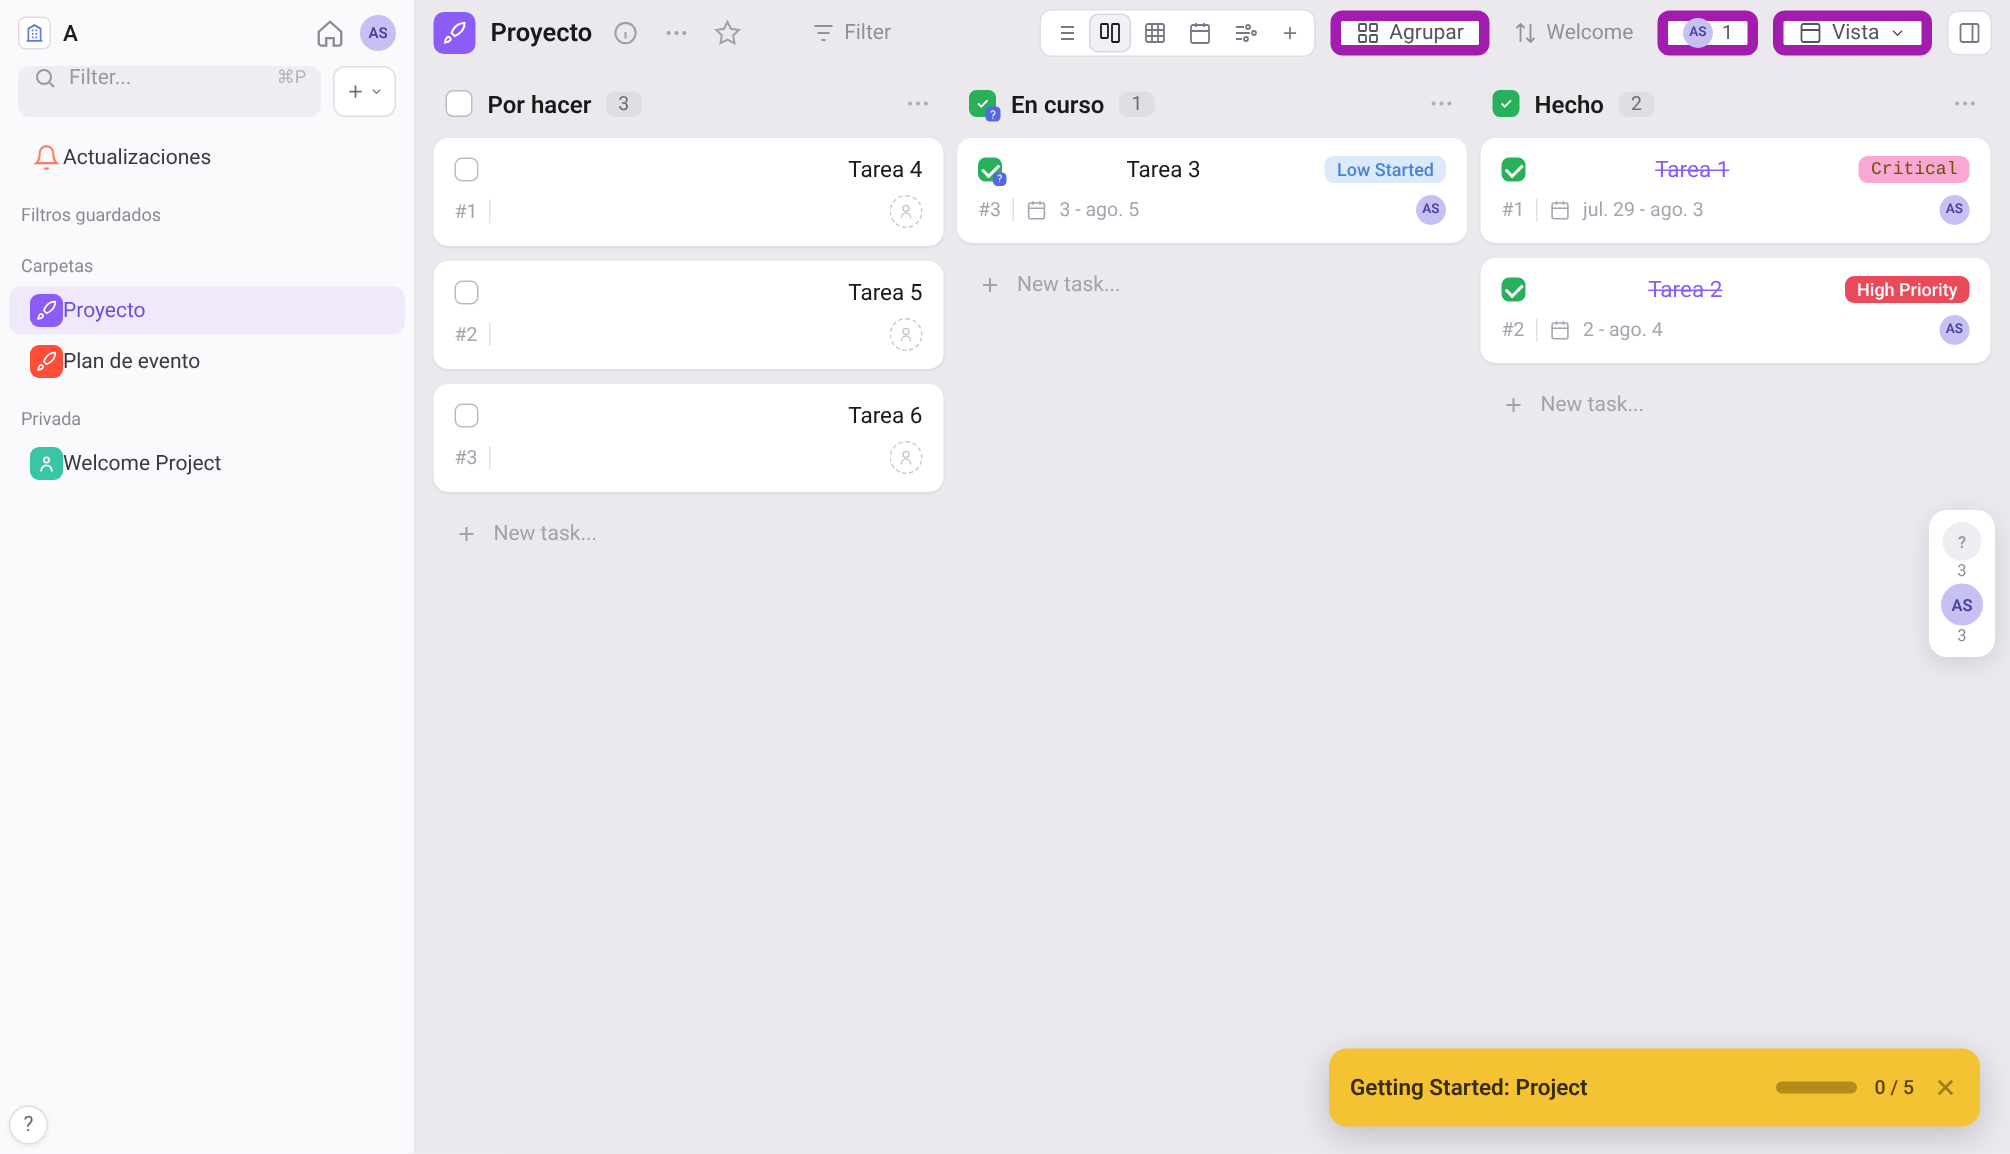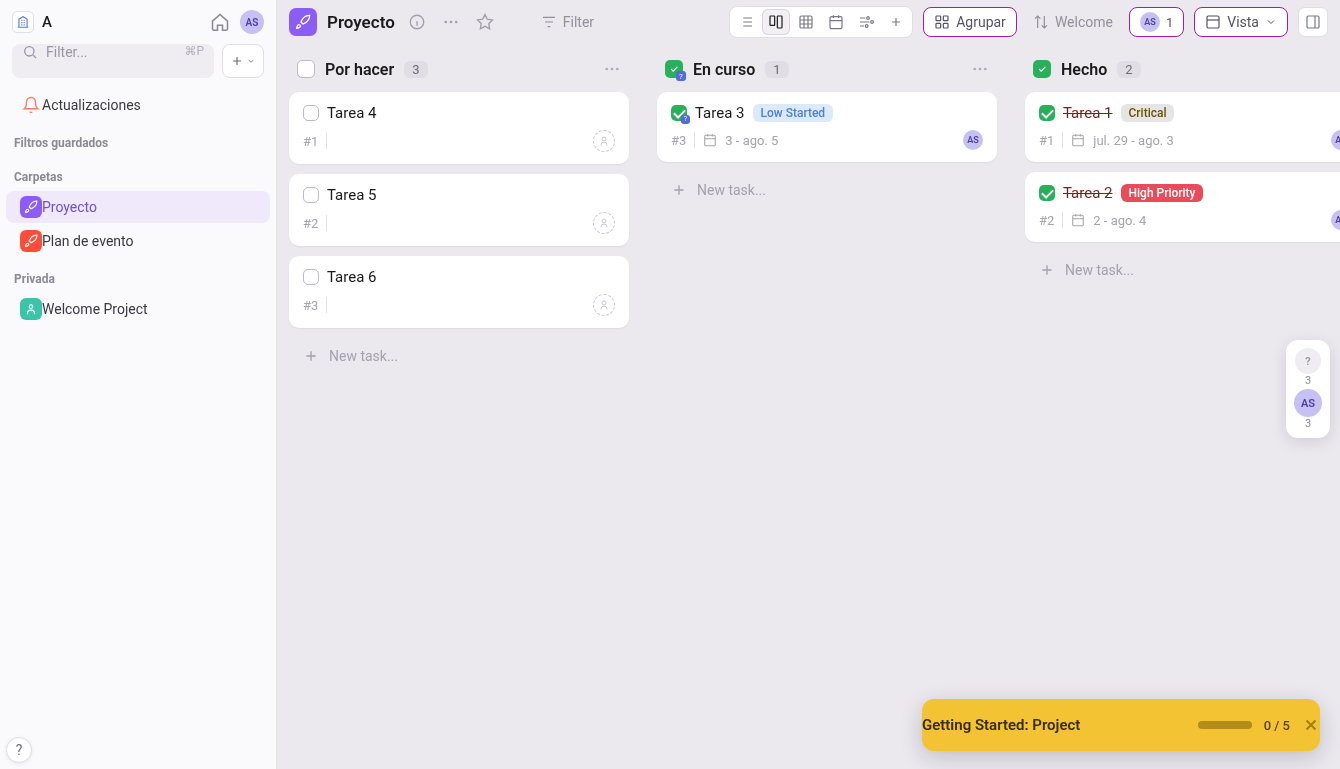--- a/index.html
+++ b/index.html
@@ -105,21 +105,21 @@
   .side-item .icon-sq {
     width: 22px; height: 22px;
     border-radius: 6px;
     display: flex; align-items: center; justify-content: center;
     flex-shrink: 0;
   }
   .side-item.bell .icon-sq { color: #ff9a7b; }
 
   .side-section {
     font-size: 12px;
-    font-weight: 700;
+    font-weight: 400;
     color: #8b8995;
     padding: 14px 14px 6px 14px;
   }
 
   
   .main {
     position: absolute;
     left: 277px; top: 0;
     width: calc(1340px - 277px);
     height: 100%;
@@ -174,42 +174,42 @@
     color: #1a1a1a;
     box-shadow: inset 0 0 0 1px #d8d5e0;
   }
   .tbtn {
     display: flex;
     align-items: center;
     gap: 6px;
     height: 30px;
     padding: 0 10px;
     background: #fff;
-    border: 1px solid #a21caf;
+    border: 7px solid #a21caf;
     border-radius: 8px;
     color: #555361;
     cursor: pointer;
     font-size: 14px;
   }
   .tbtn.ghost {
     background: transparent;
     border: none;
     color: #91909c;
   }
   .tbtn .cnt {
     font-size: 13px;
     color: #555;
   }
   .spacer { flex: 1; }
 
   
   .board {
     flex: 1;
     display: flex;
-    gap: 28px;
+    gap: 9px;
     padding: 6px 12px;
     overflow: hidden;
   }
   .column {
     width: 340px;
     flex-shrink: 0;
     display: flex;
     flex-direction: column;
   }
   .col-header {
@@ -273,20 +273,21 @@
     border-radius: 10px;
     box-shadow: 0 1px 2px rgba(20,15,40,0.06);
     padding: 12px 14px;
     margin-bottom: 10px;
     cursor: pointer;
   }
   .card-line1 {
     display: flex;
     align-items: center;
     gap: 8px;
+    justify-content: space-between;
   }
   .task-check {
     width: 16px; height: 16px;
     border-radius: 5px;
     flex-shrink: 0;
     position: relative;
   }
   .task-check.empty {
     border: 1.5px solid #bdbac7;
   }
@@ -298,29 +299,29 @@
     color:#fff; font-size:7px; line-height:9px; text-align:center;
   }
   .task-check.done { background:#29b05a; }
   .task-check.done::after, .task-check.inprogress::before {
     content:""; position:absolute; left:3px; top:4px;
     width:9px; height:5px; border-left:2px solid #fff; border-bottom:2px solid #fff;
     transform: rotate(-45deg);
   }
   .task-check.inprogress::before { left:3px; top:4px; }
   .task-title { font-size: 15px; }
-  .task-title.struck { text-decoration: line-through; color: #7f1d1d; }
+  .task-title.struck { text-decoration: line-through; color: #8b5cf6; }
   .priority-badge {
     border-radius: 6px;
     padding: 2px 8px;
     font-size: 12px;
     font-weight: 500;
   }
   .prio-low { background:#dce9fb; color:#4a84d6; }
-  .prio-critical { background:#e5e5e5; color:#6b5200; }
+  .prio-critical { background:#f9a8d4; color:#6b5200;font-family:Liberation Mono, monospace; }
   .prio-high { background:#ea4a5a; color:#fff; }
 
   .card-line2 {
     display: flex;
     align-items: center;
     gap: 8px;
     margin-top: 8px;
     color: #a5a3b0;
     font-size: 13px;
   }
@@ -372,27 +373,27 @@
     background: #efedf2;
     display:flex; align-items:center; justify-content:center;
     color:#9a97a3;
     font-weight:600;
   }
 
   .toast {
     position: absolute;
     right: 20px;
     bottom: 18px;
-    width: 398px;
+    width: 434px;
     height: 52px;
     background: #f3c334;
     border-radius: 12px;
     display: flex;
     align-items: center;
-    padding: 0 0;
+    padding: 0 14px;
     gap: 12px;
     box-shadow: 0 6px 22px rgba(20,15,40,0.2);
   }
   .toast .t-title {
     font-size: 15px;
     font-weight: 600;
     color: #3a2c00;
   }
   .toast .t-bar {
     width: 54px; height: 8px;

